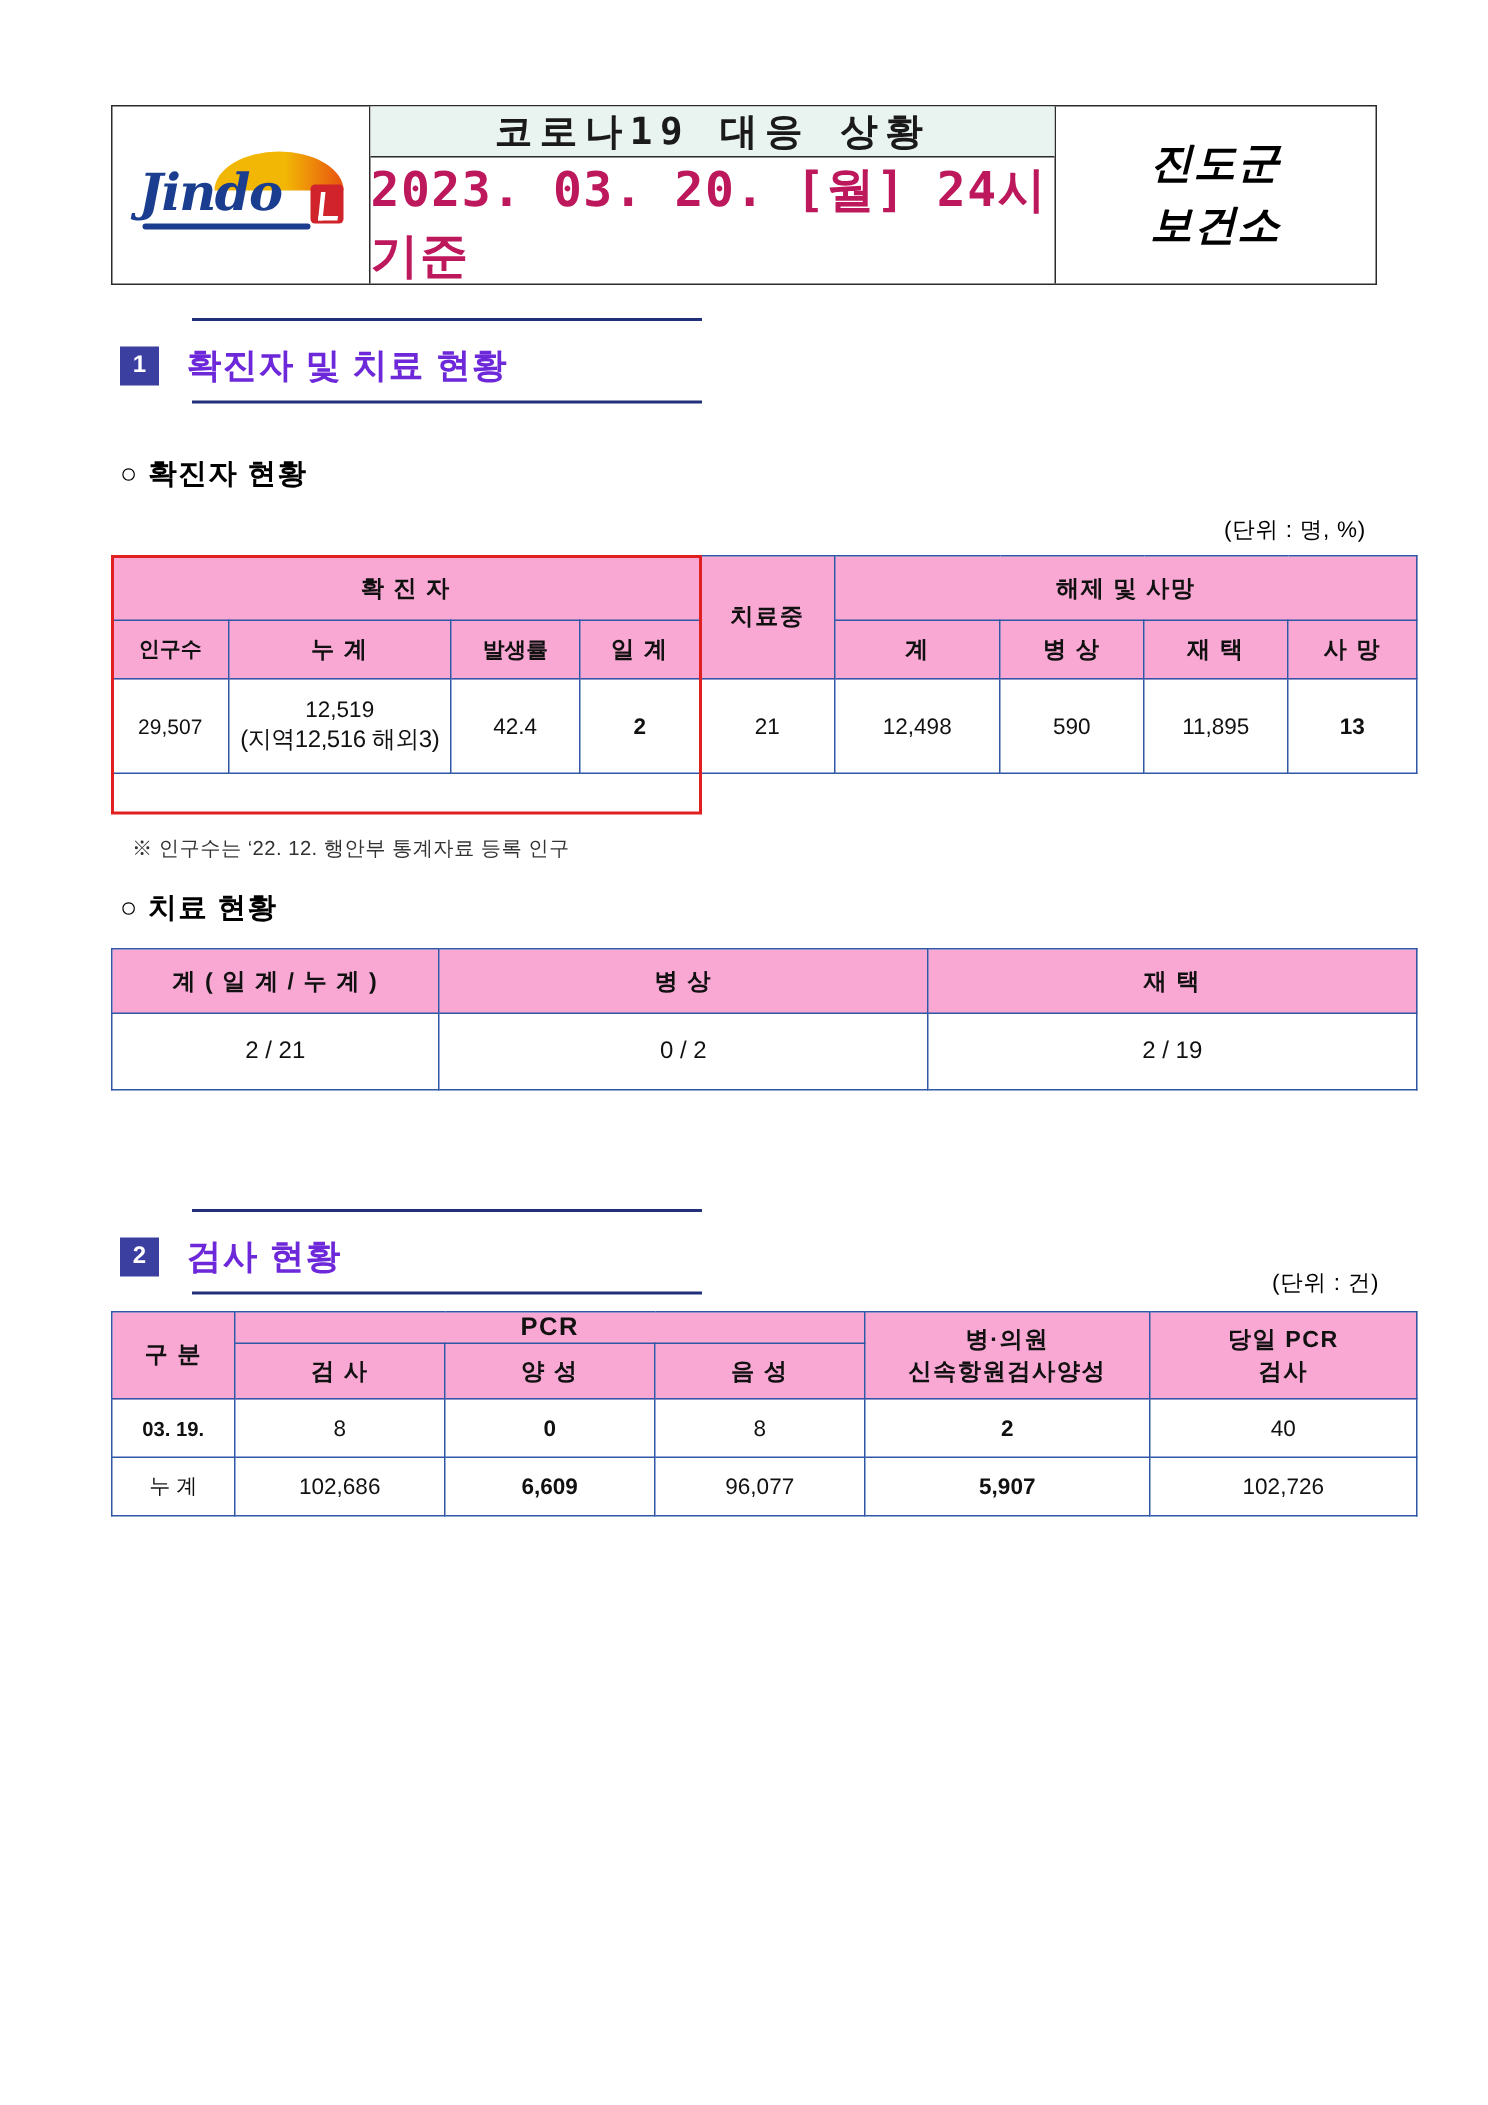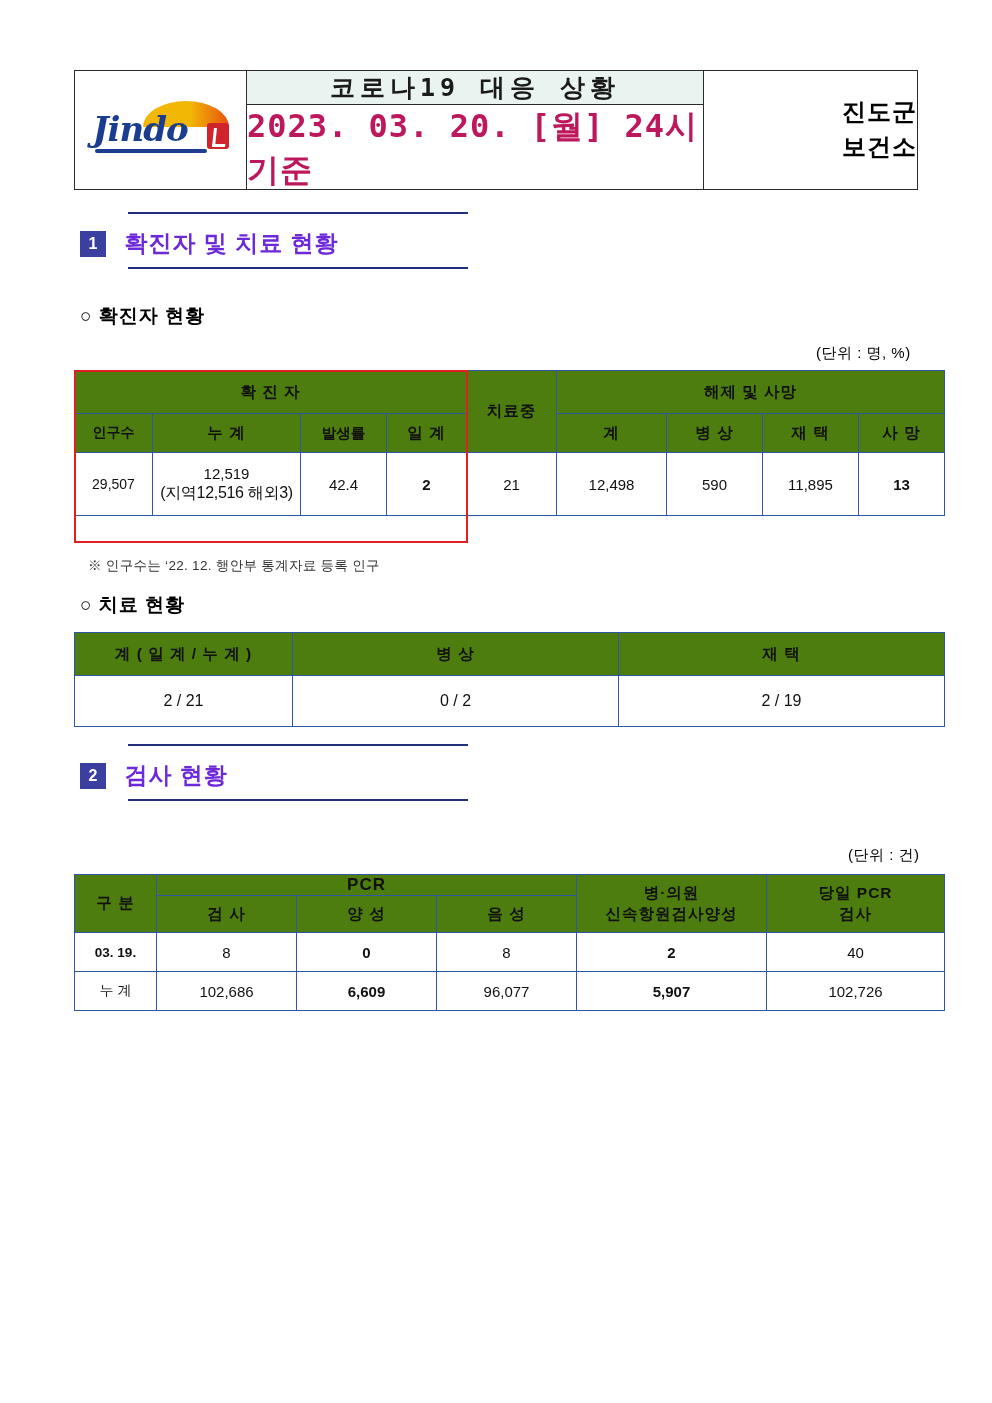--- a/index.html
+++ b/index.html
@@ -124,26 +124,27 @@
     font-family: "DejaVu Sans Mono", monospace;
     font-size: 32px;
     font-weight: bold;
     letter-spacing: 1px;
     color: #be185d;
   }
   .header-right {
     width: 213px;
     display: flex;
     flex-direction: column;
-    align-items: flex-end;
+    align-items: center;
     justify-content: center;
-    font-size: 24px;
+    font-size: 28px;
     font-weight: bold;
     line-height: 1.45;
     letter-spacing: 1px;
+    font-style: italic;
   }
 
   
   .section {
     position: absolute;
   }
   .sec-num {
     display: inline-flex;
     align-items: center;
     justify-content: center;
@@ -215,21 +216,21 @@
   }
   table.grid th, table.grid td {
     border: 1px solid #2f57a6;
     text-align: center;
     vertical-align: middle;
     font-size: 15px;
     color: #111;
     padding: 0;
   }
   table.grid th {
-    background: #4d7c0f;
+    background: #f9a8d4;
     font-weight: bold;
     font-size: 15.5px;
     letter-spacing: 1px;
   }
   .hd-blue { color: #1b3d9e; }
   .val-red { color: #e11b1b; font-weight: bold; }
   .val-orange { color: #e07b12; font-weight: bold; }
   .val-blue { color: #1b3d9e; font-weight: bold; }
 
   
@@ -352,21 +353,21 @@
     </thead>
     <tbody>
       <tr>
         <td style="height:50px; font-size:16px;">2 / 21</td>
         <td style="font-size:16px;">0 / 2</td>
         <td style="font-size:16px;">2 / 19</td>
       </tr>
     </tbody>
   </table>
 
-  <div class="section" style="left:80px; top:744px; width:420px;">
+  <div class="section" style="left:80px; top:806px; width:420px;">
     <div class="sec-inner">
       <div class="sec-line-top"></div>
       <span class="sec-num">2</span>
       <span class="sec-title">검사 현황</span>
       <div class="sec-line-bottom"></div>
     </div>
   </div>
 
   <div class="unit" style="left:848px; top:846px;">(단위 : 건)</div>
 

